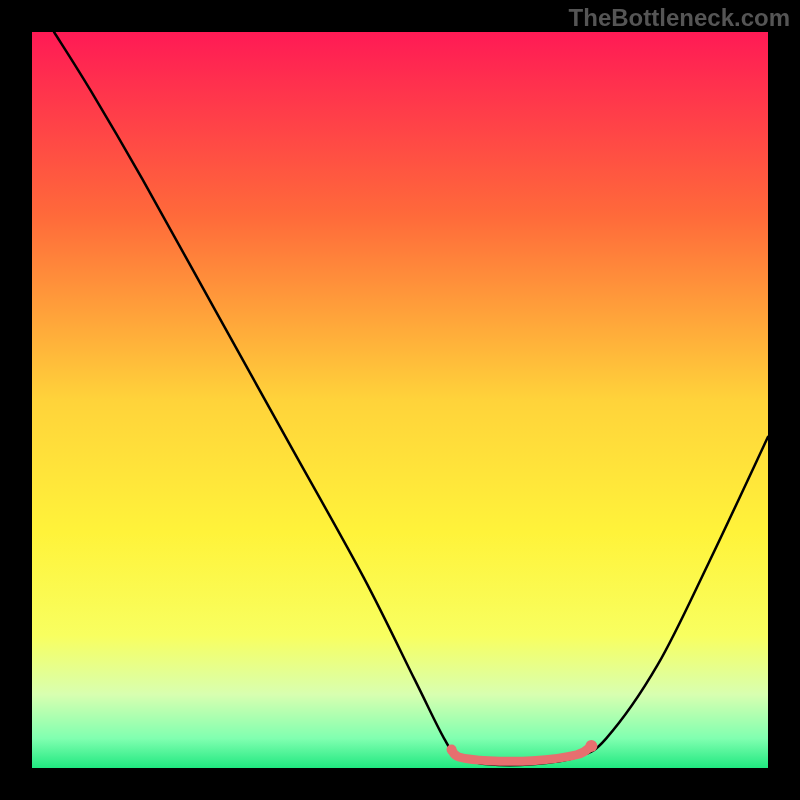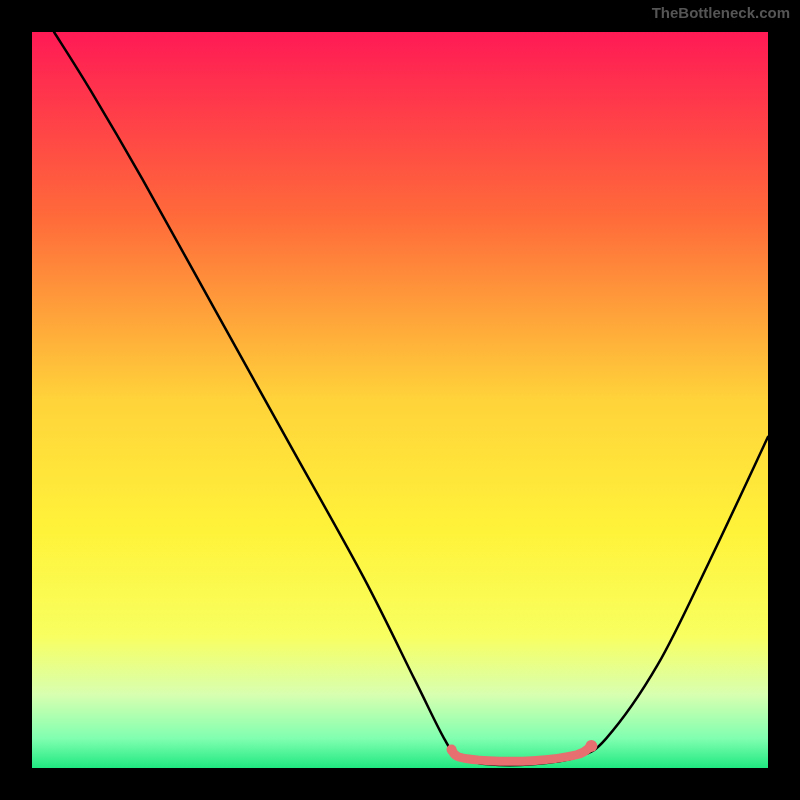--- a/index.html
+++ b/index.html
@@ -15,21 +15,21 @@
     position: relative;
     width: 800px;
     height: 800px;
     background: #000;
   }
   .attribution {
     position: absolute;
     top: 4px;
     right: 10px;
     color: #555;
-    font-size: 15px;
+    font-size: 24px;
     font-weight: bold;
     z-index: 10;
   }
   .plot-area {
     position: absolute;
     left: 32px;
     top: 32px;
     width: 736px;
     height: 736px;
   }

